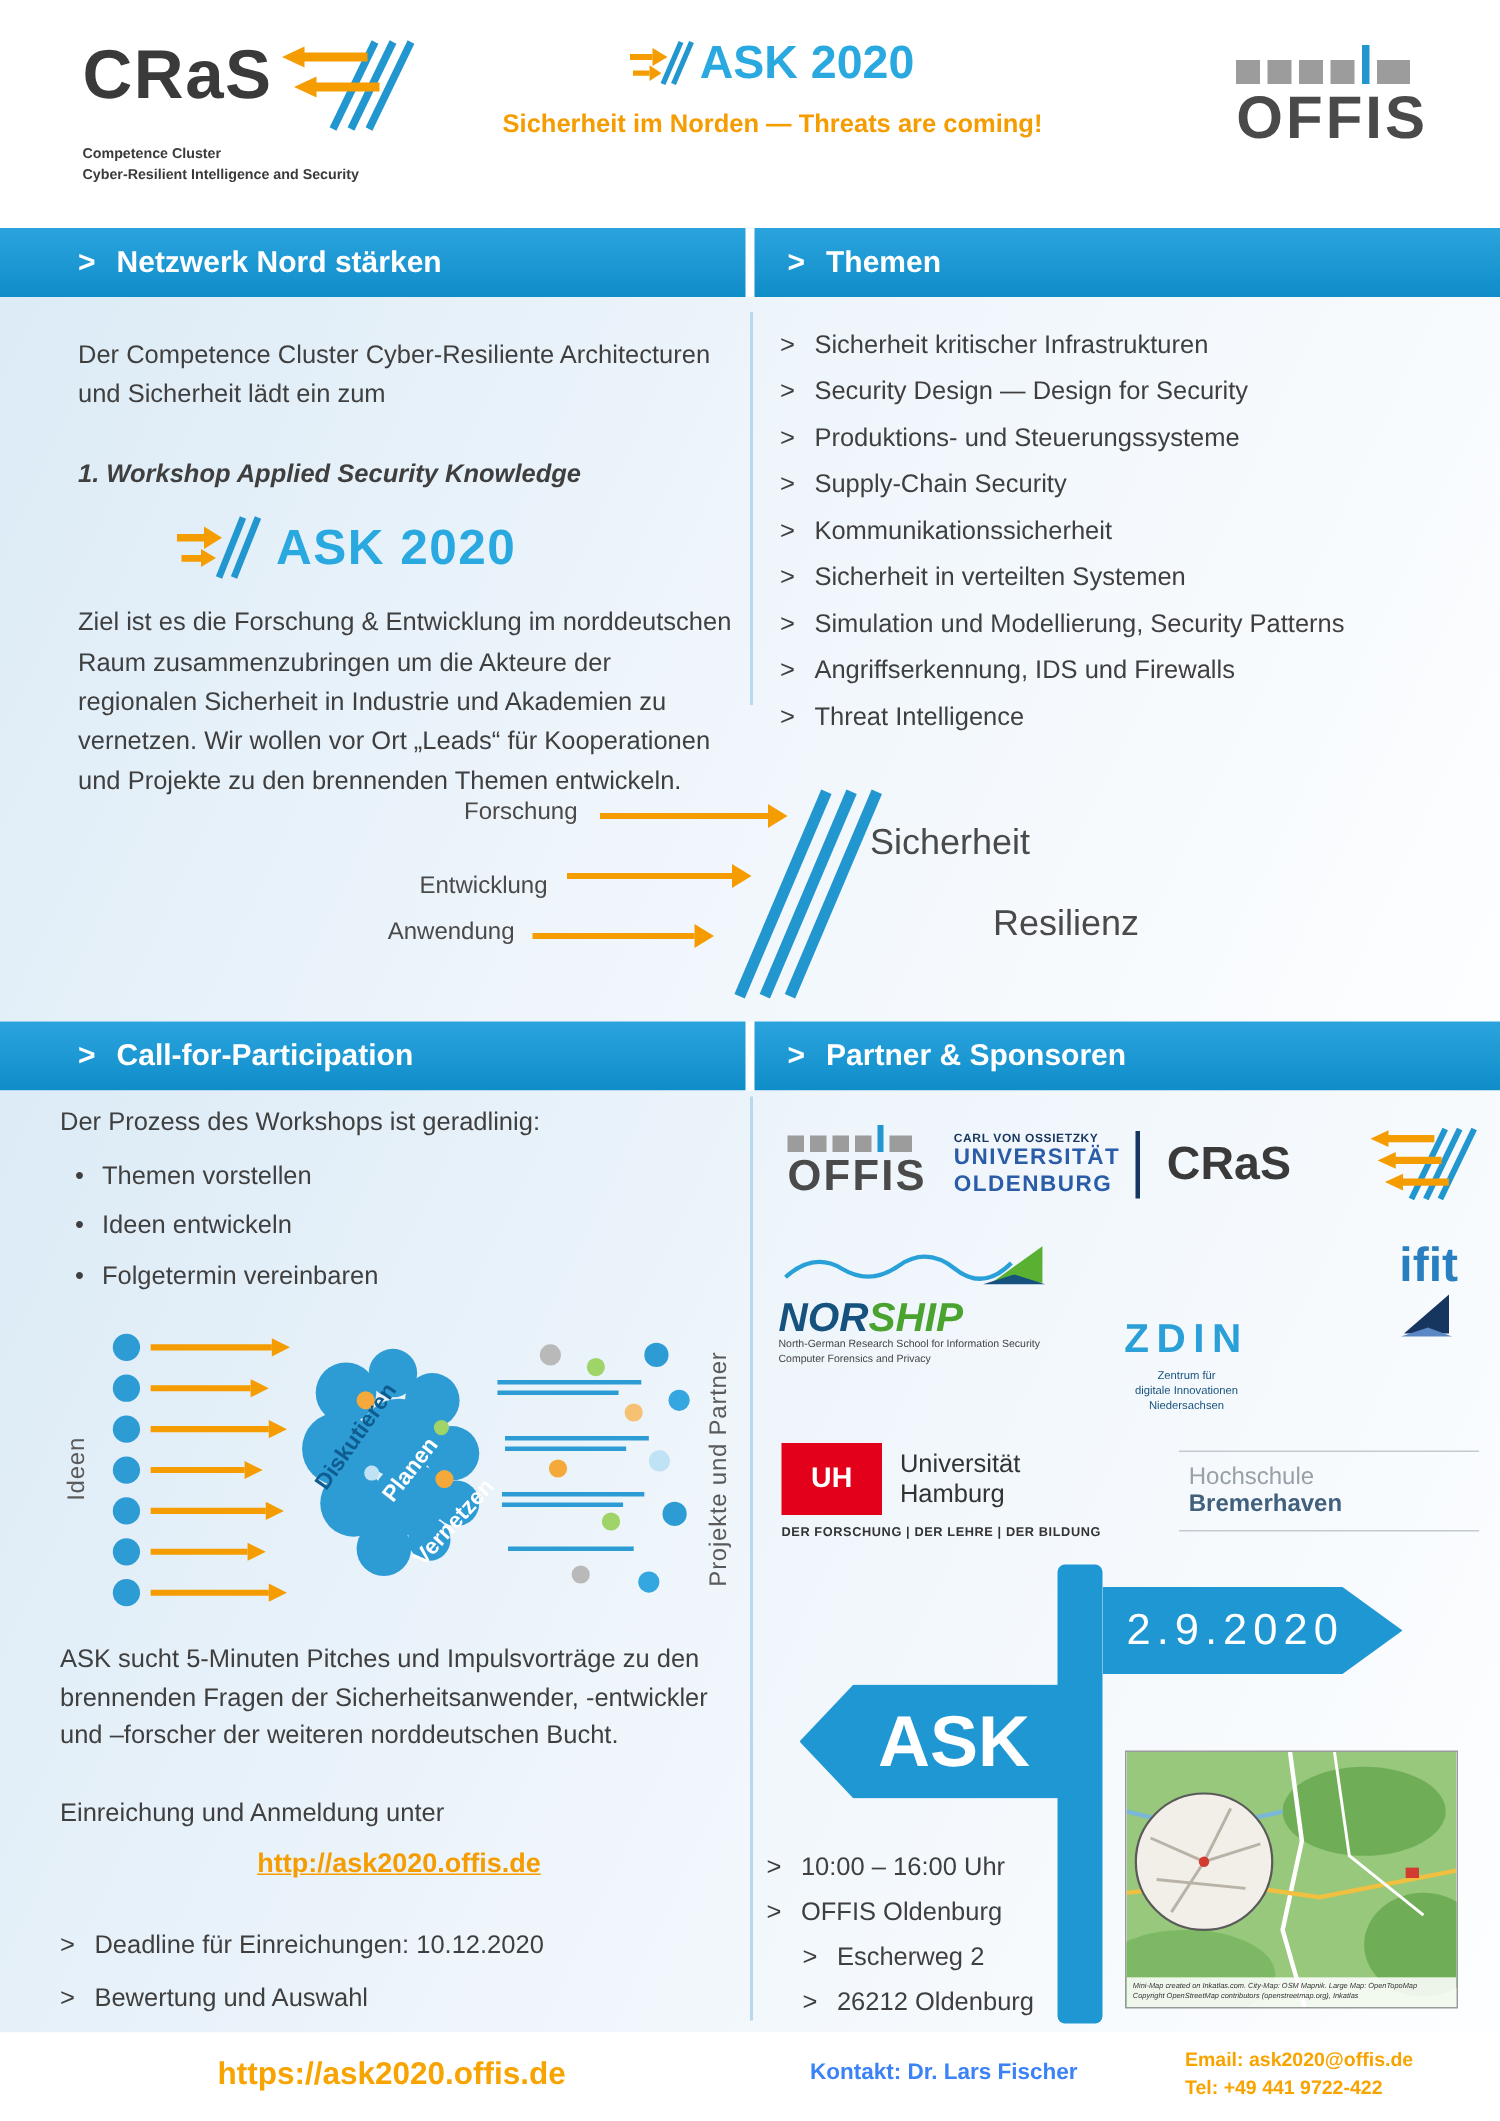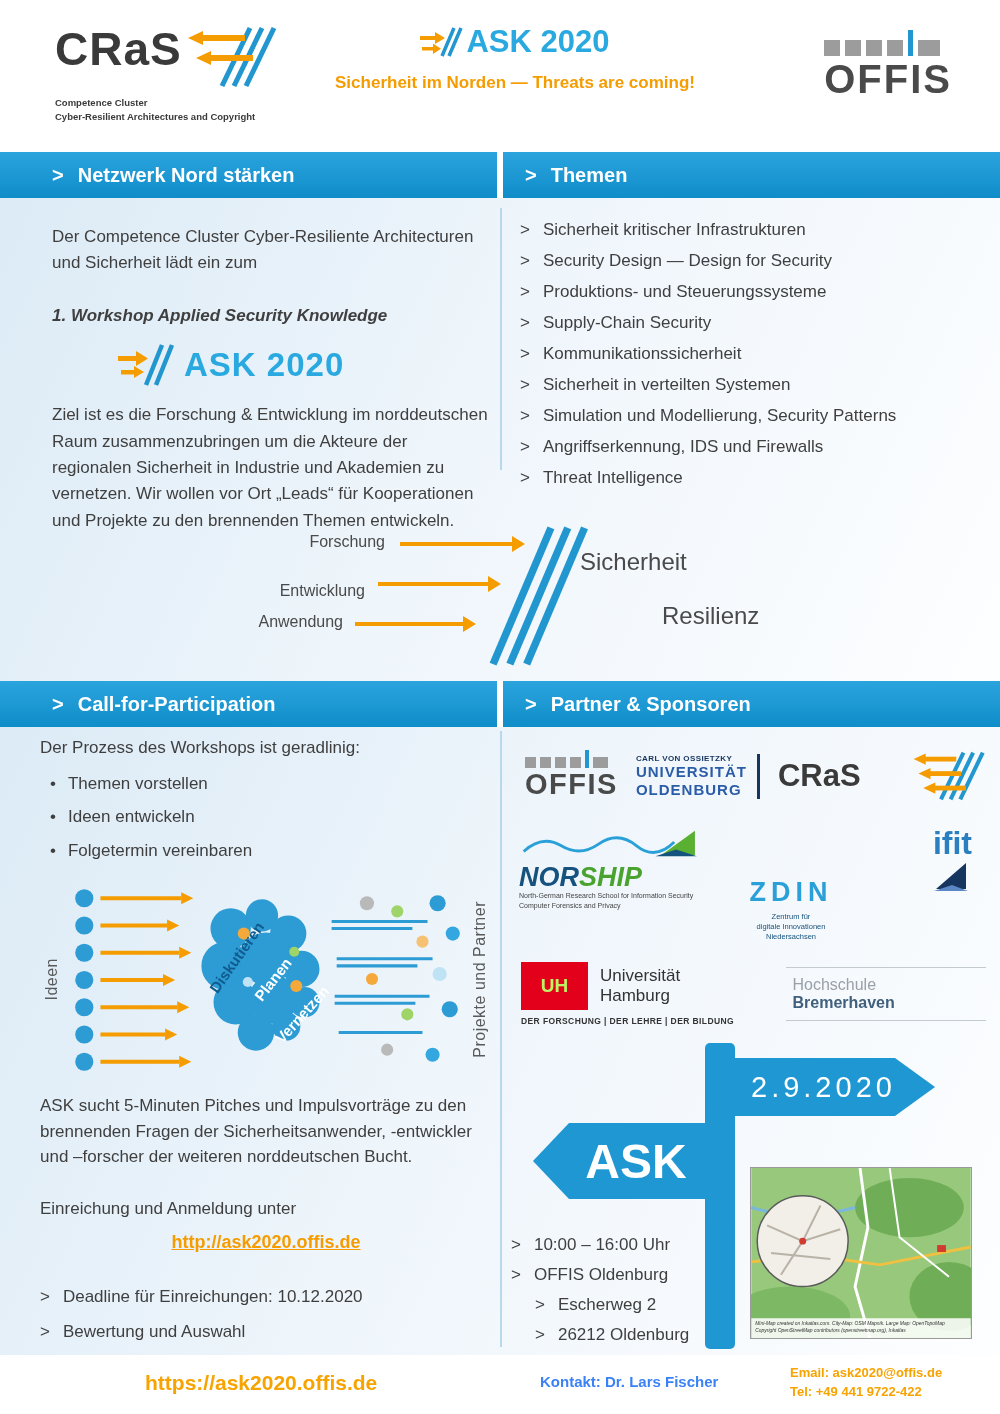--- a/index.html
+++ b/index.html
@@ -92,21 +92,21 @@
   .norship { width:198px; }
   .norship-word { font-size:27px; font-weight:900; font-style:italic; line-height:1.05; }
   .nor { color:#16527e; } .ship { color:#4aa32f; }
   .norship-cap { font-size:7px; color:#444; line-height:1.35; }
   .zdin { width:108px; text-align:center; padding-top:6px; }
   .zdin-word { font-size:27px; color:#2a9fd8; letter-spacing:5px; font-weight:bold;margin-top:44px; }
   .zdin-cap { font-size:7.5px; color:#16527e; line-height:1.35; margin-top:4px; }
   .ifit { margin-left:auto; padding-right:14px; text-align:right; }
   .ifit-word { font-size:32px; font-weight:bold; color:#2a7fc1; line-height:1; }
   .uhh-row { display:flex; gap:12px; align-items:center; }
-  .uhh-mark { width:68px; height:48px; background:#e2001a; color:#bef264; display:flex;
+  .uhh-mark { width:68px; height:48px; background:#e2001a; color:#ffffff; display:flex;
               align-items:center; justify-content:center; font-weight:bold; font-size:19px; }
   .uhh-name { font-size:17px; color:#333; }
   .uhh-motto { font-size:8.5px; font-weight:bold; color:#333; margin-top:6px; letter-spacing:0.4px; }
   .bhv { margin-left:auto; padding-right:18px; border-top:1px solid #c3cad0; border-bottom:1px solid #c3cad0; padding:8px 6px; }
   .bhv-g { color:#98a0a8; font-size:16px; }
   .bhv-b { color:#40607d; font-size:16px; font-weight:bold; }
 
   
   .post { position:absolute; left:202px; top:316px; width:30px; height:306px; background:#1e97d3; border-radius:5px; }
   .sign-right { position:absolute; left:232px; top:331px; width:200px; height:58px; background:#1e97d3;
@@ -146,21 +146,21 @@
           <g fill="#f59c00">
             <polygon points="2,12 17,5 17,19"></polygon>
               <rect x="15" y="9" width="44" height="6"></rect>
             <polygon points="10,32 25,25 25,39"></polygon>
               <rect x="23" y="29" width="44" height="6"></rect>
           </g>
         </svg>
       </div>
       <div class="cras-sub">
         <div>Competence Cluster</div>
-        <div>Cyber-Resilient Architectures and Copyright</div>
+        <div>Cyber-Resilient Intelligence and Security</div>
       </div>
     </div>
 
     <div class="title-block">
       <div class="title2">
         <svg width="44" height="32" viewBox="0 0 44 32">
           <g stroke="#2196cf" stroke-width="3.5">
             <line x1="22" y1="30" x2="34" y2="2"></line>
             <line x1="29" y1="30" x2="41" y2="2"></line>
           </g>

